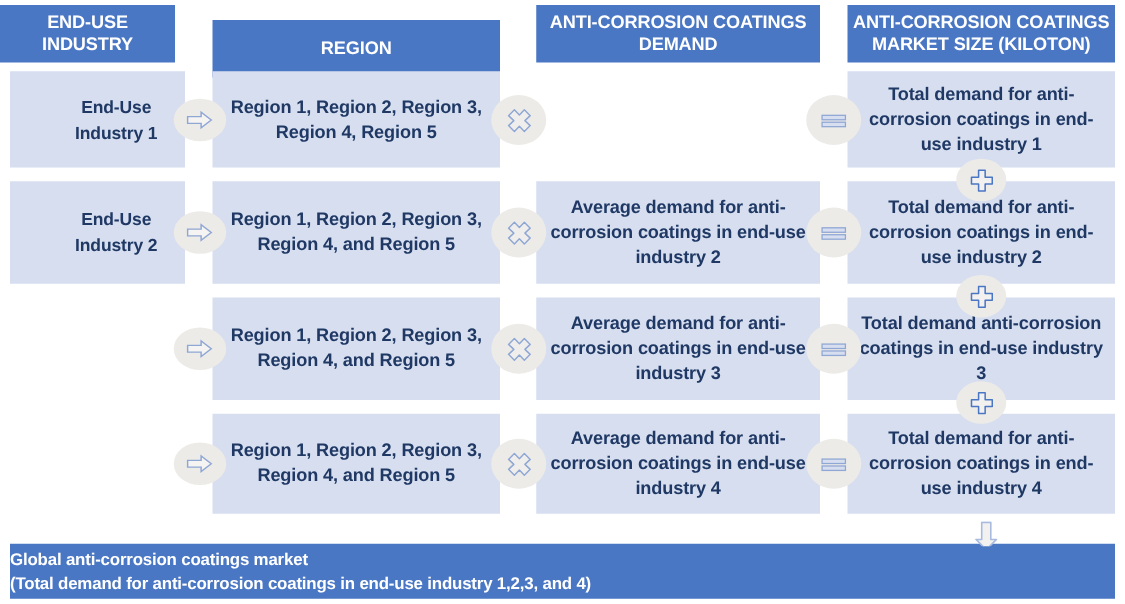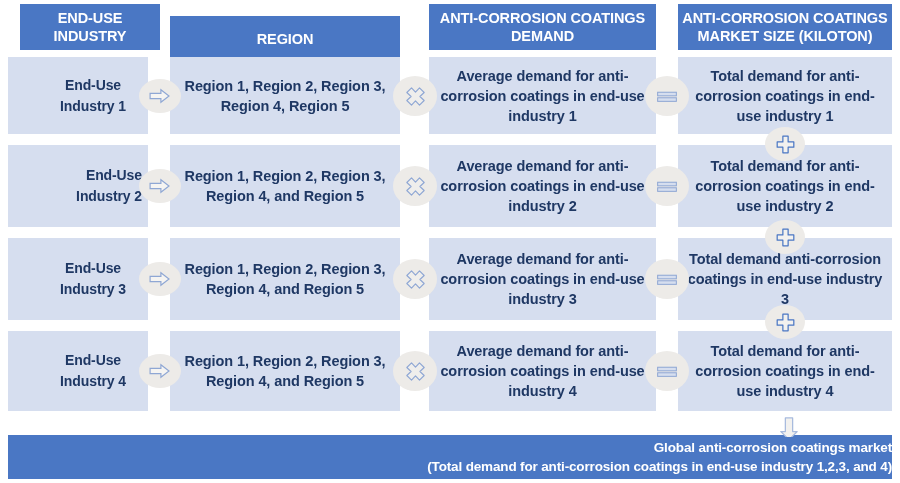--- a/index.html
+++ b/index.html
@@ -85,31 +85,31 @@
     background: #4A77C4;
     color: #ffffff;
     font-weight: bold;
     font-size: 13.5px;
     line-height: 19px;
     letter-spacing: -0.15px;
     display: flex;
     flex-direction: column;
     align-items: center;
     justify-content: center;
-    text-align: right;
+    text-align: left;
     box-sizing: border-box;
   }
   .banner span { display: block; width: 100%; }
 </style>
 </head>
 <body>
 
 <div id="diagram">
 
-  <div class="hdr" style="left:20px; top:4px; width:140px; height:46px;">
+  <div class="hdr" style="left:0; top:4px; width:140px; height:46px;">
     <span>END-USE INDUSTRY</span>
   </div>
 
   <div class="hdr" style="left:170px; top:4px; width:230px; height:46px;margin-top:12px;">
     <span>REGION</span>
   </div>
 
   <div class="hdr" style="left:429px; top:4px; width:227px; height:46px;">
     <span>ANTI-CORROSION COATINGS DEMAND</span>
   </div>
@@ -126,41 +126,38 @@
       <path d="M2 7 H14 V3 L23 10 L14 17 V13 H2 Z" fill="#F5F4F2" stroke="#8FA7D4" stroke-width="1.3"></path>
     </svg>
   </div>
   <div class="cell" style="left:170px; top:57px; width:230px; height:77px;">
     <span>Region 1, Region 2, Region 3, Region 4, Region 5</span>
   </div>
   <div class="op op-times" style="left:393px; top:76px;">
     <svg viewBox="0 0 26 26" width="23" height="23" aria-hidden="true">
       <path d="M8.5 3.2 L13 8 L17.5 3.2 L22.8 8.5 L18 13 L22.8 17.5 L17.5 22.8 L13 18 L8.5 22.8 L3.2 17.5 L8 13 L3.2 8.5 Z" fill="#EFEEEC" stroke="#8FA7D4" stroke-width="1.3" stroke-linejoin="round"></path>
     </svg>
-  </div>
-  <div class="cell" style="left:429px; top:57px; width:227px; height:77px;">
-    <span>Average demand for anti-corrosion coatings in end-use industry  1</span>
   </div>
   <div class="op op-eq" style="left:645px; top:76px;">
     <svg viewBox="0 0 28 20" width="24" height="17" aria-hidden="true">
       <rect x="3" y="5" width="22" height="4.2" fill="#D6DEEF" stroke="#8FA7D4" stroke-width="1.2"></rect>
       <rect x="3" y="11.5" width="22" height="4.2" fill="#D6DEEF" stroke="#8FA7D4" stroke-width="1.2"></rect>
     </svg>
   </div>
   <div class="cell" style="left:678px; top:57px; width:214px; height:77px;">
     <span>Total demand for anti-corrosion coatings in end-use industry 1</span>
   </div>
 
   <div class="op op-plus" style="left:765px; top:127px;">
     <svg viewBox="0 0 24 24" width="21" height="21" aria-hidden="true">
       <path d="M9 2.5 H15 V9 H21.5 V15 H15 V21.5 H9 V15 H2.5 V9 H9 Z" fill="#F2F1EF" stroke="#4A77C4" stroke-width="1.4" stroke-linejoin="round"></path>
     </svg>
   </div>
 
-  <div class="cell c1" style="left:8px; top:145px; width:140px; height:82px;text-align:right;">
+  <div class="cell c1" style="left:8px; top:145px; width:140px; height:82px;">
     <span>End-Use Industry 2</span>
   </div>
   <div class="op op-arrow" style="left:139px; top:169px;">
     <svg viewBox="0 0 26 20" width="24" height="18" aria-hidden="true">
       <path d="M2 7 H14 V3 L23 10 L14 17 V13 H2 Z" fill="#F5F4F2" stroke="#8FA7D4" stroke-width="1.3"></path>
     </svg>
   </div>
   <div class="cell" style="left:170px; top:145px; width:230px; height:82px;">
     <span>Region 1, Region 2, Region 3, Region 4, and Region 5</span>
   </div>
@@ -181,23 +178,20 @@
   <div class="cell" style="left:678px; top:145px; width:214px; height:82px;">
     <span>Total demand for anti-corrosion coatings in end-use industry 2</span>
   </div>
 
   <div class="op op-plus" style="left:765px; top:220px;">
     <svg viewBox="0 0 24 24" width="21" height="21" aria-hidden="true">
       <path d="M9 2.5 H15 V9 H21.5 V15 H15 V21.5 H9 V15 H2.5 V9 H9 Z" fill="#F2F1EF" stroke="#4A77C4" stroke-width="1.4" stroke-linejoin="round"></path>
     </svg>
   </div>
 
-  <div class="cell c1" style="left:8px; top:238px; width:140px; height:82px;">
-    <span>End-Use Industry 3</span>
-  </div>
   <div class="op op-arrow" style="left:139px; top:262px;">
     <svg viewBox="0 0 26 20" width="24" height="18" aria-hidden="true">
       <path d="M2 7 H14 V3 L23 10 L14 17 V13 H2 Z" fill="#F5F4F2" stroke="#8FA7D4" stroke-width="1.3"></path>
     </svg>
   </div>
   <div class="cell" style="left:170px; top:238px; width:230px; height:82px;">
     <span>Region 1, Region 2, Region 3, Region 4, and Region 5</span>
   </div>
   <div class="op op-times" style="left:393px; top:259px;">
     <svg viewBox="0 0 26 26" width="23" height="23" aria-hidden="true">
@@ -216,23 +210,20 @@
   <div class="cell" style="left:678px; top:238px; width:214px; height:82px;">
     <span>Total demand anti-corrosion coatings in end-use industry 3</span>
   </div>
 
   <div class="op op-plus" style="left:765px; top:305px;">
     <svg viewBox="0 0 24 24" width="21" height="21" aria-hidden="true">
       <path d="M9 2.5 H15 V9 H21.5 V15 H15 V21.5 H9 V15 H2.5 V9 H9 Z" fill="#F2F1EF" stroke="#4A77C4" stroke-width="1.4" stroke-linejoin="round"></path>
     </svg>
   </div>
 
-  <div class="cell c1" style="left:8px; top:331px; width:140px; height:80px;">
-    <span>End-Use Industry 4</span>
-  </div>
   <div class="op op-arrow" style="left:139px; top:354px;">
     <svg viewBox="0 0 26 20" width="24" height="18" aria-hidden="true">
       <path d="M2 7 H14 V3 L23 10 L14 17 V13 H2 Z" fill="#F5F4F2" stroke="#8FA7D4" stroke-width="1.3"></path>
     </svg>
   </div>
   <div class="cell" style="left:170px; top:331px; width:230px; height:80px;">
     <span>Region 1, Region 2, Region 3, Region 4, and Region 5</span>
   </div>
   <div class="op op-times" style="left:393px; top:351px;">
     <svg viewBox="0 0 26 26" width="23" height="23" aria-hidden="true">

